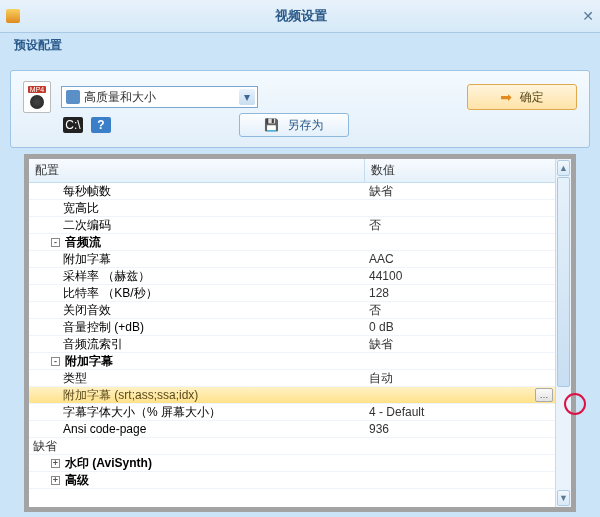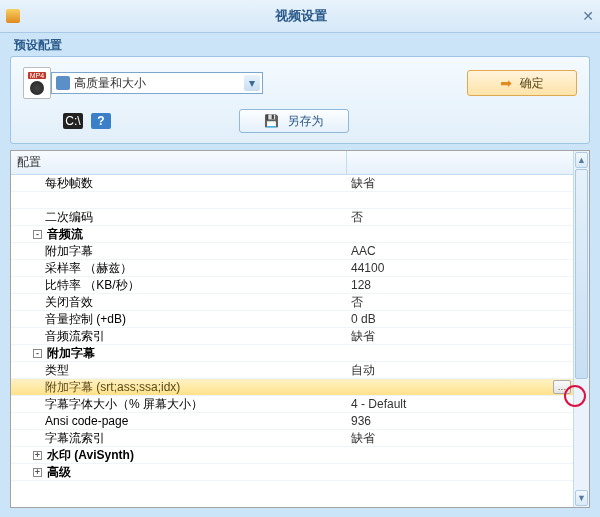--- a/index.html
+++ b/index.html
@@ -3,45 +3,45 @@
 <meta charset="utf-8">
 <style>
 * { box-sizing: border-box; margin: 0; padding: 0; font-family: "Microsoft YaHei", Arial, sans-serif; font-size: 12px; }
 body { background: #cce4f7; width: 600px; height: 517px; overflow: hidden; }
 
 .titlebar { height: 28px; background: linear-gradient(#e8f2fb, #d6e9f8); border-bottom: 1px solid #a8c8e4; display: flex; align-items: center; justify-content: space-between; padding: 16px 6px; }
 .titlebar .left { display: flex; align-items: center; gap: 4px; }
 .titlebar .title { flex: 1; text-align: center; font-weight: bold; color: #2a5a8a; font-size: 13px; }
 .titlebar .close { color: #5a7a9a; cursor: pointer; font-size: 14px; }
 
-.section-label { padding: 4px 14px 2px; color: #2a5a8a; font-weight: bold; }
+.section-label { padding: 4px 14px 16px; color: #2a5a8a; font-weight: bold; }
 
 .preset-panel { margin: 0 10px 6px; border: 1px solid #9ec5e6; border-radius: 3px; background: linear-gradient(#f4faff, #e2eff9); padding: 10px 12px; }
-.preset-row1 { display: flex; align-items: center; margin-bottom: 10px; }
+.preset-row1 { display: flex; align-items: center; gap: 10px; margin-bottom: 0; }
 .mp4-icon { width: 28px; height: 32px; background: #fff; border: 1px solid #bbb; border-radius: 2px; display: flex; flex-direction: column; align-items: center; justify-content: center; }
 .mp4-icon .badge { background: #c1392b; color: #fff; font-size: 7px; padding: 0 2px; border-radius: 1px; }
 .mp4-icon .reel { width: 14px; height: 14px; border-radius: 50%; background: radial-gradient(#444, #222); margin-top: 2px; }
 
 .combo { flex: 1; max-width: 290px; height: 22px; border: 1px solid #7aa7d0; background: #fff; display: flex; align-items: center; padding: 0 2px 0 4px; cursor: pointer; }
 .combo .disk { width: 14px; height: 14px; background: #5a8fc7; border-radius: 2px; margin-right: 4px; display:inline-block; }
 .combo .txt { flex: 1; color: #333; }
 .combo .arrow { width: 16px; height: 16px; background: linear-gradient(#e8f2fb,#c8def2); border-radius: 2px; display: flex; align-items: center; justify-content: center; color: #3a6a9a; }
 
 .big-btn { min-width: 110px; height: 26px; border: 1px solid #e0a94f; background: linear-gradient(#fff4dc, #ffe3a8); border-radius: 3px; display: flex; align-items: center; justify-content: center; gap: 8px; cursor: pointer; color: #5a4a1a; padding: 0 16px; }
 .big-btn .arr { color: #e08a1f; font-size: 14px; }
 
 .preset-row2 { display: flex; align-items: center; gap: 8px; padding-left: 40px; }
 .mini { width: 20px; height: 16px; border-radius: 2px; display: flex; align-items: center; justify-content: center; cursor: pointer; }
 .mini.dark { background: #222; color: #fff; font-size: 8px; }
 .mini.blue { background: #3a7fc7; color: #fff; font-weight: bold; }
 
 .save-btn { margin-left: 120px; min-width: 110px; height: 24px; border: 1px solid #8fb8dd; background: linear-gradient(#fdfeff, #e4f0fa); border-radius: 3px; display: flex; align-items: center; justify-content: center; gap: 8px; cursor: pointer; color: #2a5a8a; padding: 0 16px; }
 .save-btn .disk { color: #4a8fd7; }
 
-.grid-wrap { margin: 0 10px 10px; border: 1px solid #a3a3a3; background: #fff; height: 358px; display: flex; }
+.grid-wrap { margin: 0 24px 10px; border: 5px solid #a3a3a3; background: #fff; height: 358px; display: flex; }
 .grid { flex: 1; overflow: hidden; }
 .grid-header { display: flex; background: linear-gradient(#f7fbff,#e6f1fa); border-bottom: 1px solid #c4dcef; }
 .grid-header .col { padding: 3px 6px; color: #333; }
 .col-name { width: 336px; border-right: 1px solid #c4dcef; }
 .col-val { flex: 1; }
 
 .grid-body { }
 .row { display: flex; height: 17px; line-height: 17px; border-bottom: 1px solid #eef4fa; }
 .row .c1 { width: 336px; padding-left: 6px; display: flex; align-items: center; gap: 2px; white-space: nowrap; overflow: hidden; }
 .row .c2 { flex: 1; padding-left: 4px; color: #333; position: relative; }
@@ -102,29 +102,33 @@
       <span>另存为</span>
     </div>
   </div>
 </div>
 
 <div class="grid-wrap">
   <div class="red-circle"></div>
   <div class="grid">
     <div class="grid-header">
       <div class="col col-name">配置</div>
+      <div class="col col-val">数值</div>
     </div>
     <div class="grid-body" id="grid-body">
         <div class="row">
           <div class="c1 indent2">
             <span>每秒帧数</span>
           </div>
           <div class="c2">缺省</div>
         </div>
         <div class="row">
+          <div class="c1 indent2">
+            <span>宽高比</span>
+          </div>
         </div>
         <div class="row">
           <div class="c1 indent2">
             <span>二次编码</span>
           </div>
           <div class="c2">否</div>
         </div>
         <div class="row group">
           <div class="c1 indent1">
             <span class="exp">-</span>
@@ -195,23 +199,20 @@
           </div>
           <div class="c2">4 - Default</div>
         </div>
         <div class="row">
           <div class="c1 indent2">
             <span>Ansi code-page</span>
           </div>
           <div class="c2">936</div>
         </div>
         <div class="row">
-          <div class="c1 indent2">
-            <span>字幕流索引</span>
-          </div>
           <div class="c2">缺省</div>
         </div>
         <div class="row group">
           <div class="c1 indent1">
             <span class="exp">+</span>
             <span>水印 (AviSynth)</span>
           </div>
           <div class="c2"></div>
         </div>
         <div class="row group">

